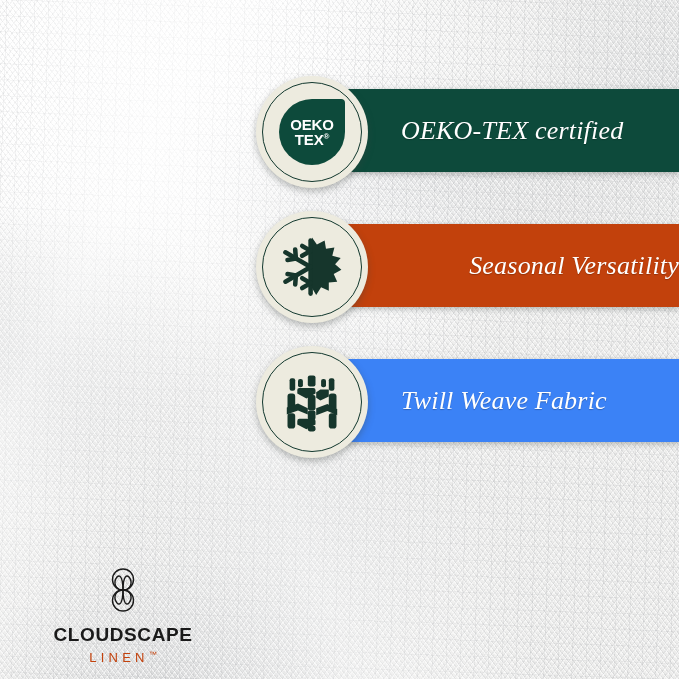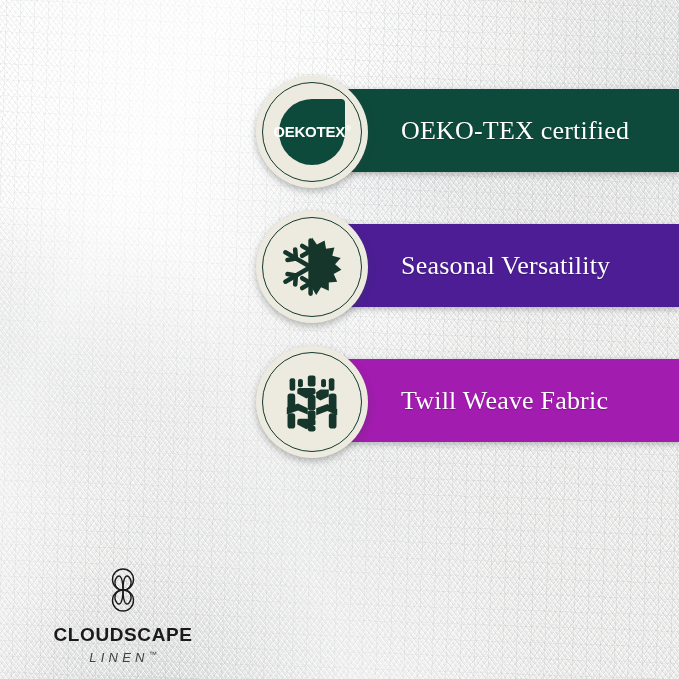--- a/index.html
+++ b/index.html
@@ -96,27 +96,28 @@
     position: absolute;
     left: 320px;
     right: 0;
     top: 13px;
     height: 83px;
     background: #0d4a3b;
     display: flex;
     align-items: center;
     box-shadow: 0 2px 6px rgba(40,50,48,.30);
   }
-  .row-2 .bar { background: #4c1d95; }
-  .row-3 .bar { background: #a21caf; }
+  .row-2 .bar { background: #c2410c; justify-content: flex-end; }
+  .row-3 .bar { background: #3b82f6; }
   .row-4 .bar { background: #1b3630; }
 
   .bar-label {
     color: #ffffff;
     font-family: "Liberation Serif", "DejaVu Serif", serif;
+    font-style: italic;
     font-size: 26px;
     letter-spacing: .2px;
     white-space: nowrap;
     margin-left: 81px;
     text-shadow: 0 1px 1px rgba(0,0,0,.25);
   }
 
   .badge {
     position: absolute;
     left: 256px;
@@ -143,20 +144,21 @@
     display: flex; align-items: center; justify-content: center;
     z-index: 2;
   }
 
   
   .oeko {
     width: 66px; height: 66px;
     background: #0d4a3b;
     border-radius: 33px 4px 33px 33px;
     display: flex;
+    flex-direction: column;
     align-items: center;
     justify-content: center;
     line-height: 1.02;
   }
   .oeko span {
     color: #ffffff;
     font-family: "Liberation Sans", sans-serif;
     font-weight: 700;
     font-size: 15px;
     letter-spacing: -.2px;
@@ -178,23 +180,22 @@
     font-size: 19px;
     letter-spacing: .6px;
     color: #1a1a1a;
     line-height: 1;
   }
   .brand-sub {
     margin-top: 7px;
     font-family: "Liberation Sans", sans-serif;
     font-size: 13px;
     letter-spacing: 4.2px;
-    color: #404040;
+    color: #c2410c;
     line-height: 1;
-    font-style: italic;
   }
   .brand-sub sup { font-size: 8px; letter-spacing: 0; }
 </style>
 </head>
 <body>
 
 <div id="scene">
 
   <div class="bg-base"></div>
   <div class="bg-drape"></div>

